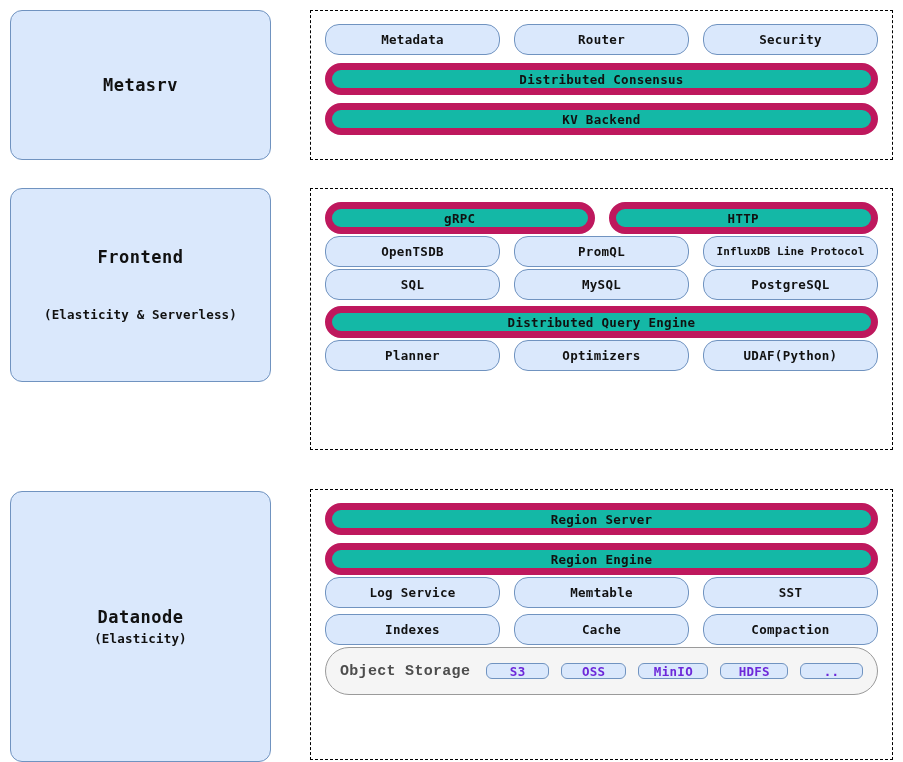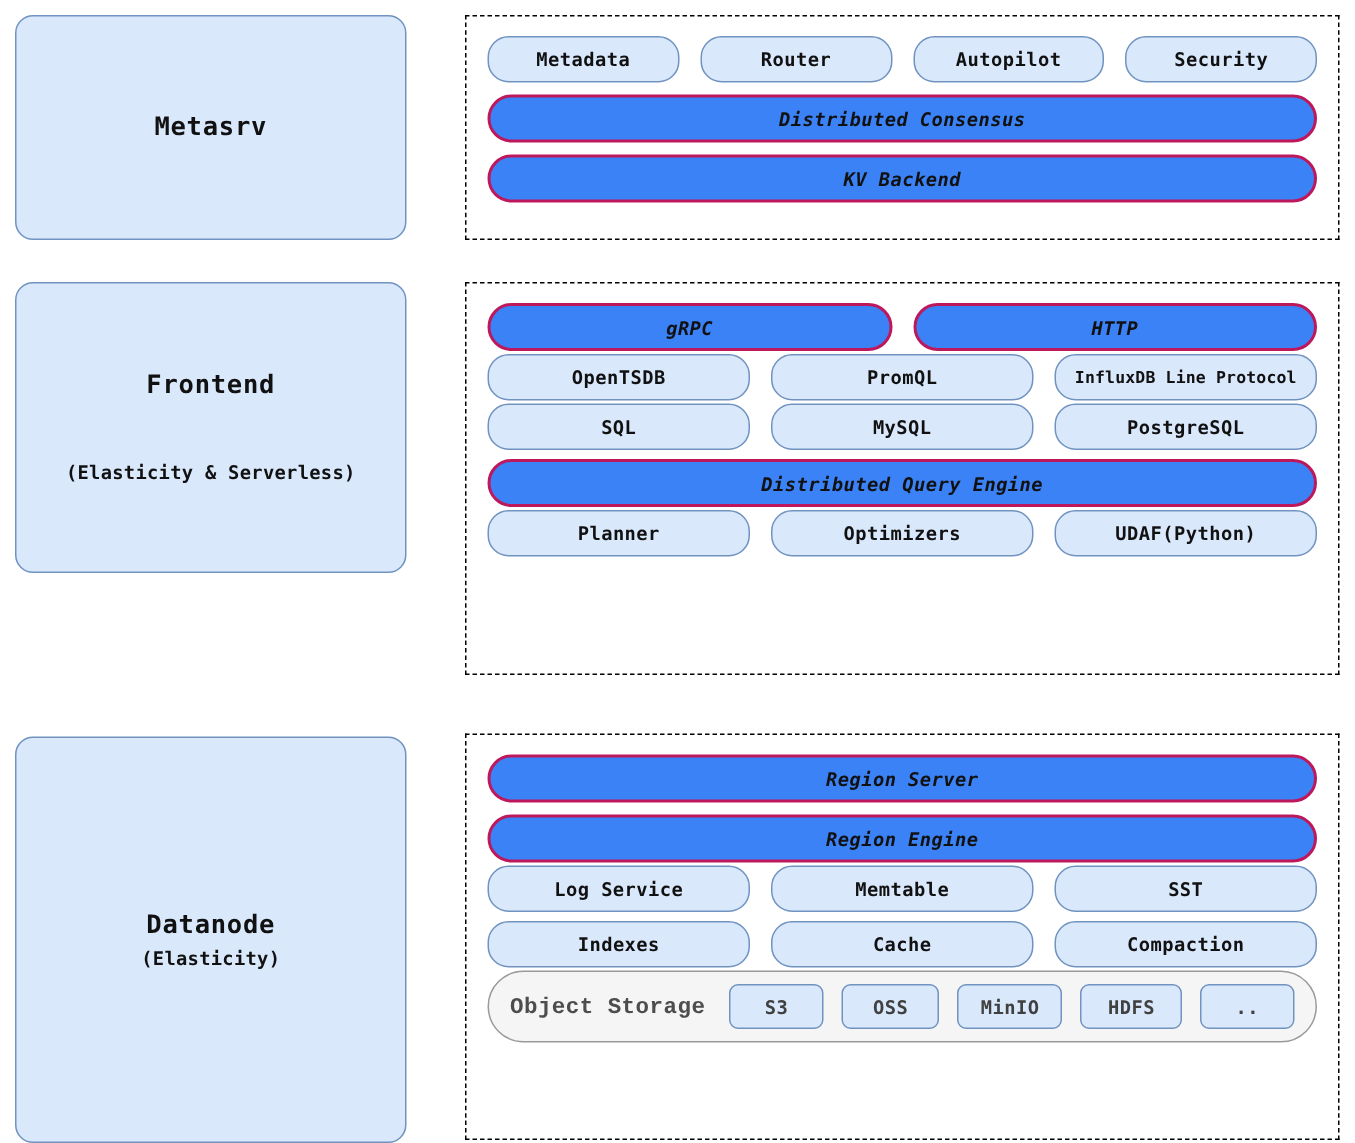--- a/index.html
+++ b/index.html
@@ -95,25 +95,24 @@
     letter-spacing: 0.3px;
     white-space: nowrap;
     overflow: hidden;
   }
   .chip.blue {
     background: #dae8fc;
     border: 1px solid #7093c0;
     border-radius: 14px;
   }
   .chip.purple {
-    background: #3b82f6;
-    border: 2px solid #be185d;
+    background: #14b8a6;
+    border: 7px solid #be185d;
     border-radius: 16px;
     height: 32px;
-    font-style: italic;
   }
   .chip.small { font-size: 11px; letter-spacing: 0.1px; }
 
   
   .storage-band {
     display: flex;
     align-items: center;
     box-sizing: border-box;
     height: 48px;
     background: #f5f5f5;
@@ -126,50 +125,49 @@
     font-size: 15px;
     font-weight: bold;
     color: #4d4d4d;
     letter-spacing: 0.3px;
     white-space: nowrap;
     padding-right: 4px;
     font-family: Liberation Mono, monospace;
   }
   .storage-chip {
     box-sizing: border-box;
-    height: 30px;
+    height: 16px;
     min-width: 58px;
     padding: 0 28px;
     display: flex;
     align-items: center;
     justify-content: center;
     background: #dae8fc;
     border: 1px solid #7093c0;
     border-radius: 6px;
     font-size: 12.5px;
     font-weight: bold;
-    color: #404040;
+    color: #6d28d9;
     letter-spacing: 0.3px;
     white-space: nowrap;
   }
 </style>
 </head>
 <body>
 
 <div id="diagram">
 
   <div class="role-panel" id="panel-metasrv">
     <div class="role-title">Metasrv</div>
   </div>
 
   <div class="group" id="group-metasrv">
     <div class="row">
       <div class="chip blue">Metadata</div>
       <div class="chip blue">Router</div>
-      <div class="chip blue">Autopilot</div>
       <div class="chip blue">Security</div>
     </div>
     <div class="row">
       <div class="chip purple">Distributed Consensus</div>
     </div>
     <div class="row">
       <div class="chip purple">KV Backend</div>
     </div>
   </div>
 

